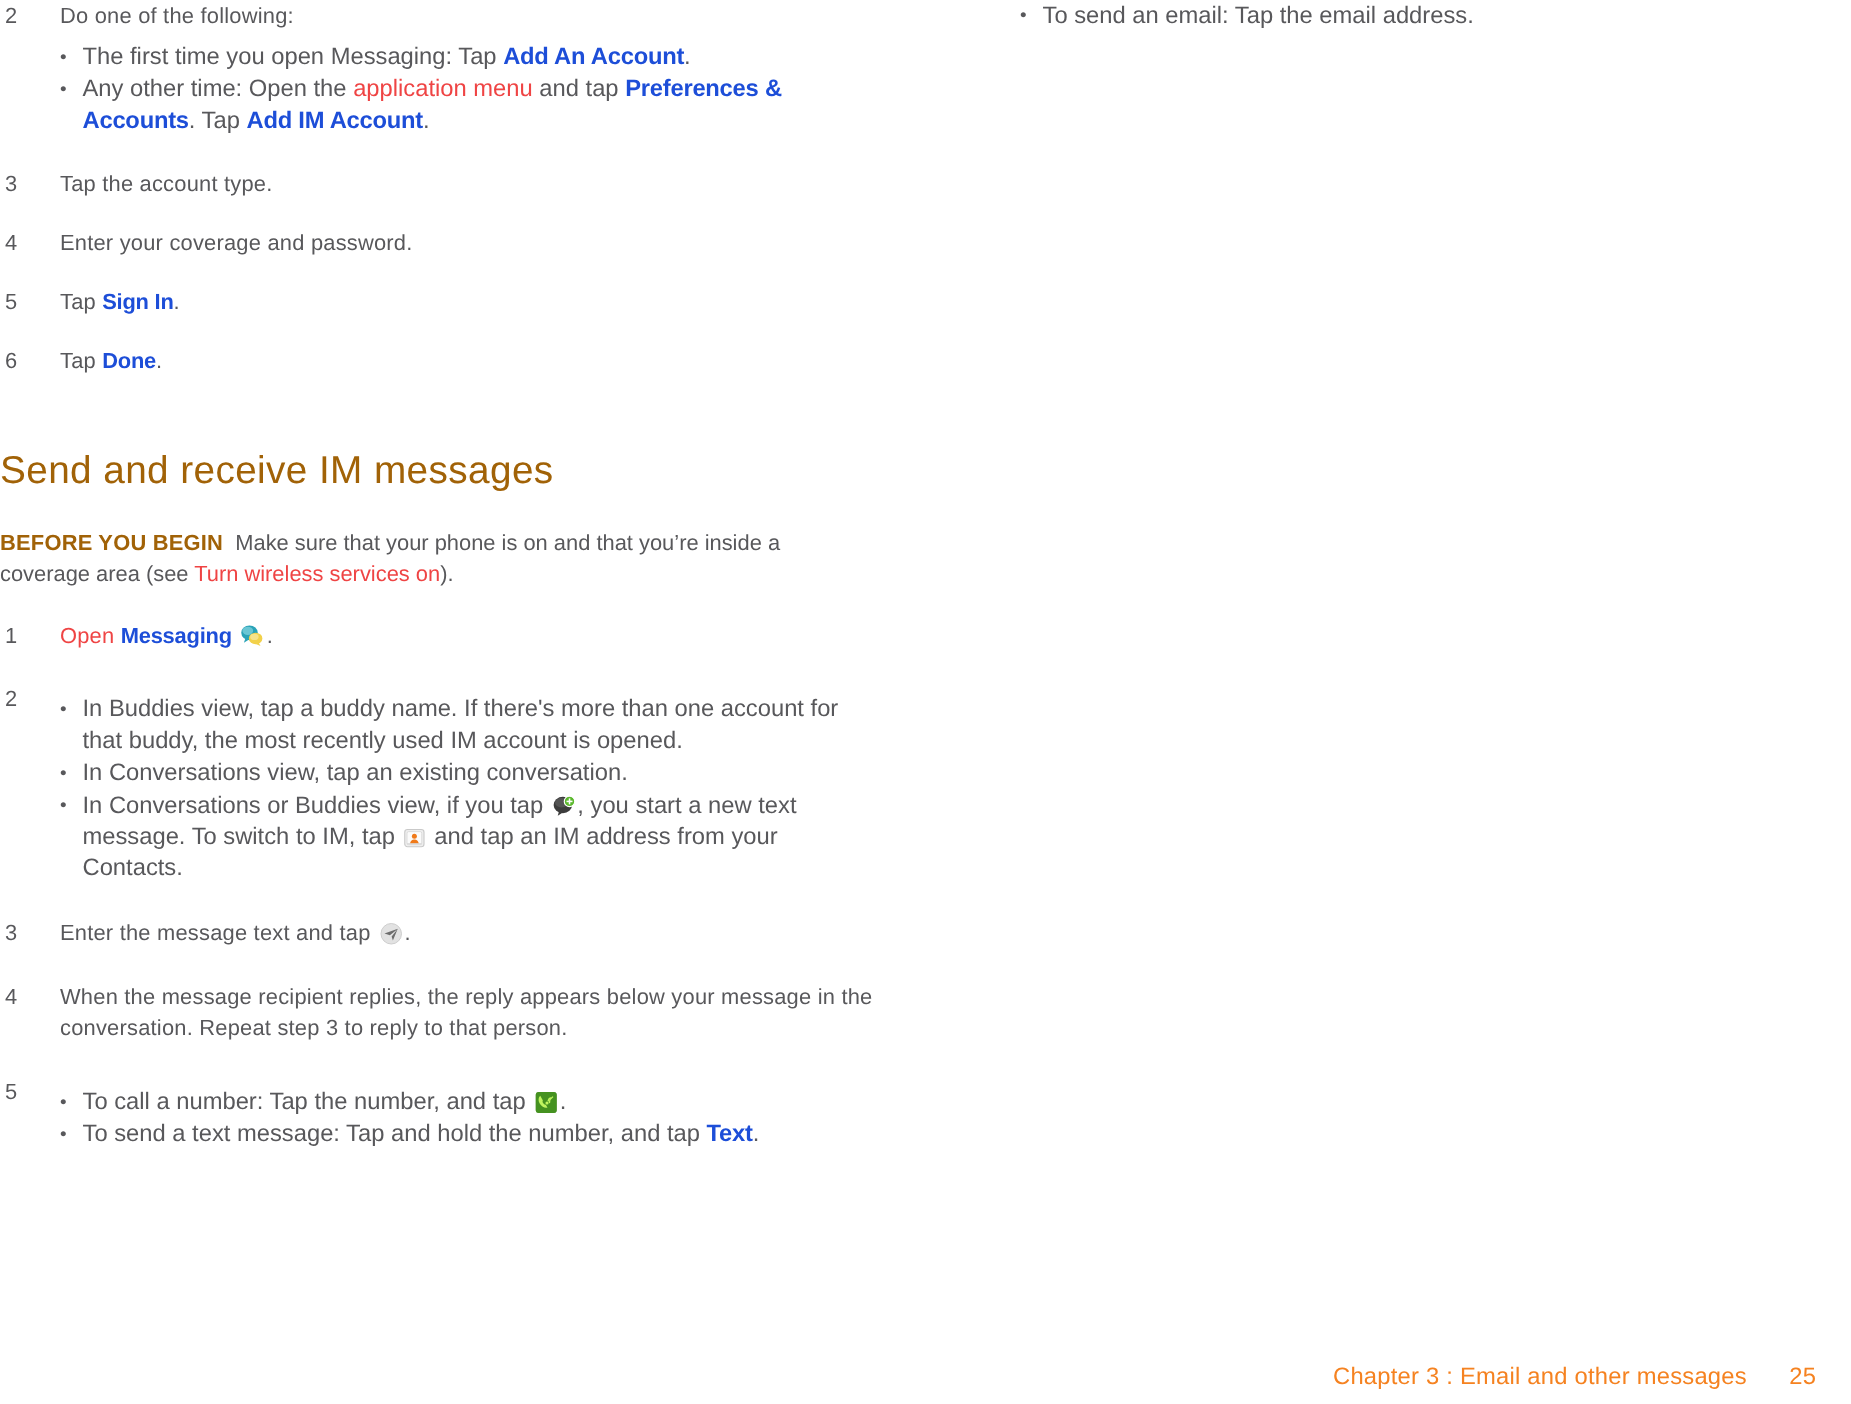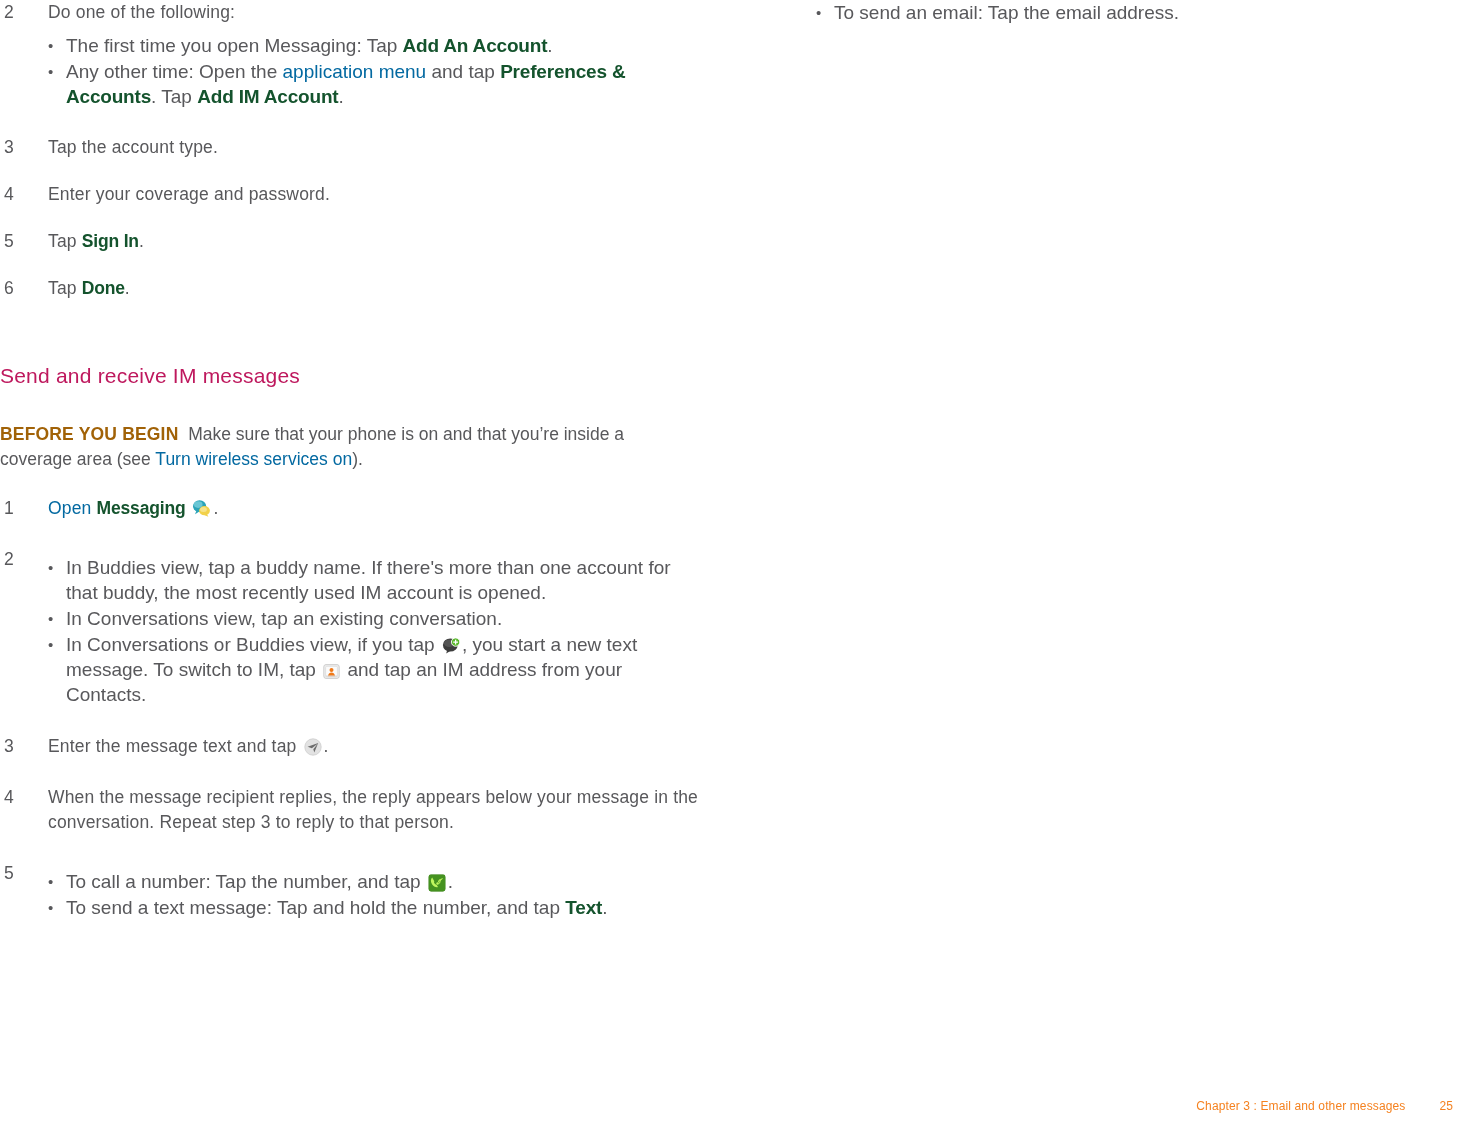--- a/index.html
+++ b/index.html
@@ -87,58 +87,58 @@
   }
 
   .col-right ul.bullets {
     padding-left: 36px;
     margin-top: 0;
   }
 
   
   b, .b {
     font-weight: bold;
-    color: #14532d;
+    color: #1d4ed8;
     letter-spacing: -0.01em;
   }
   .lnk {
-    color: #0369a1;
+    color: #ef4444;
   }
   .before {
     color: #a16207;
     font-weight: bold;
     letter-spacing: 0.01em;
   }
 
   
   .section-head {
-    font-size: 21px;
+    font-size: 31px;
     line-height: 30px;
-    color: #be185d;
+    color: #a16207;
     font-weight: normal;
     margin: 0;
     letter-spacing: 0.01em;
   }
 
   .note {
     font-size: 17.5px;
     line-height: 25px;
     color: #58585b;
     margin: 0;
   }
 
   
   .footer {
     position: absolute;
     left: 0;
     right: 0;
     bottom: 10px;
     text-align: right;
     color: #f58220;
-    font-size: 12px;
+    font-size: 19px;
     padding-right: 28px;
     letter-spacing: 0.01em;
   }
   .footer .fchapter { margin-right: 34px; }
 
   
   .ico {
     display: inline-block;
     vertical-align: -4px;
     margin: 0 2px;

